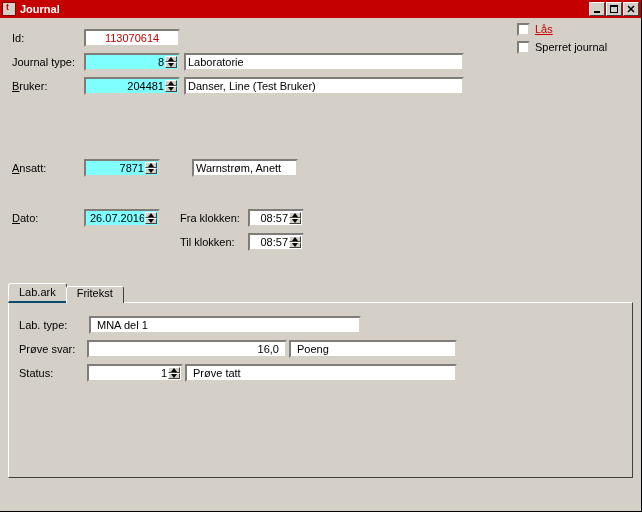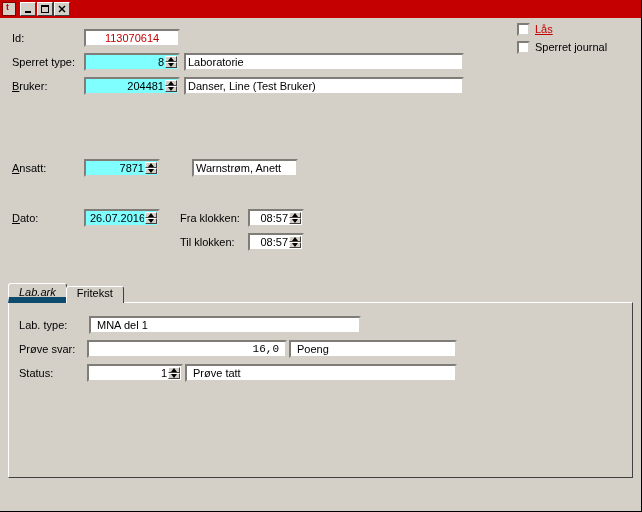--- a/index.html
+++ b/index.html
@@ -168,22 +168,21 @@
     background:#d4d0c8;
     border-left:1px solid #fff;
     border-top:1px solid #fff;
     border-right:1px solid #404040;
     margin-right:-1px;
     font-size:11px;
     position:relative;
   }
   .tab.active{
     background:#d4d0c8;
-    border-bottom:6px solid #0c4a6e;
-    font-style:italic;
+    border-bottom:2px solid #0c4a6e;
   }
   .tab.inactive{
     margin-top:2px;
     height:16px;
     padding-top:0px;
     top:1px;
   }
   .tab-body{
     position:absolute;
     left:0;right:0;top:19px;bottom:0;
@@ -205,20 +204,21 @@
   .wide input{border:none;background:transparent;width:100%;font:inherit;outline:none;}
   .wide.ra input{text-align:right;}
 </style>
 </head>
 <body>
 
 <div class="window">
 
   <div class="titlebar">
     <div class="icon"></div>
+    <div class="titlebar-text">Journal</div>
     <div class="win-controls">
       <div class="win-btn">
         <svg width="8" height="8">
             <rect x="1" y="6" width="6" height="2" fill="#000"></rect>
           </svg>
       </div>
       <div class="win-btn">
         <svg width="8" height="8">
             <rect x="0.5" y="0.5" width="7" height="7" fill="none" stroke="#000"></rect>
             <rect x="0" y="0" width="8" height="2" fill="#000"></rect>
@@ -248,21 +248,21 @@
     </div>
 
     <div class="row">
       <div class="label">Id:</div>
       <div class="field red" style="width:96px;">
         <input value="113070614" style="">
       </div>
     </div>
 
     <div class="row">
-      <div class="label">Sperret type:</div>
+      <div class="label">Journal type:</div>
       <div class="spin cyan" style="width:96px;">
         <input value="8" style="">
         <div class="spin-btns">
           <div class="spin-btn">
               <svg width="6" height="4">
                 <polygon points="0,4 6,4 3,0" fill="#000"></polygon>
               </svg>
             </div>
           <div class="spin-btn">
               <svg width="6" height="4">
@@ -396,21 +396,21 @@
       <div class="tab-row">
         <div class="tlabel"><span class="ul">L</span>ab. type:</div>
         <div style="width:2px;"></div>
         <div class="wide" style="width:272px;">
           <input value="MNA del 1" style="">
         </div>
       </div>
 
       <div class="tab-row">
         <div class="tlabel"><span class="ul">P</span>røve svar:</div>
-        <div class="wide ra" style="width:200px;font-family:Liberation Mono, monospace;">
+        <div class="wide ra" style="width:200px;">
           <input value="16,0" style="">
         </div>
         <div style="width:2px;"></div>
         <div class="wide" style="width:168px;">
           <input value="Poeng" style="">
         </div>
       </div>
 
       <div class="tab-row">
         <div class="tlabel"><span class="ul">S</span>tatus:</div>

